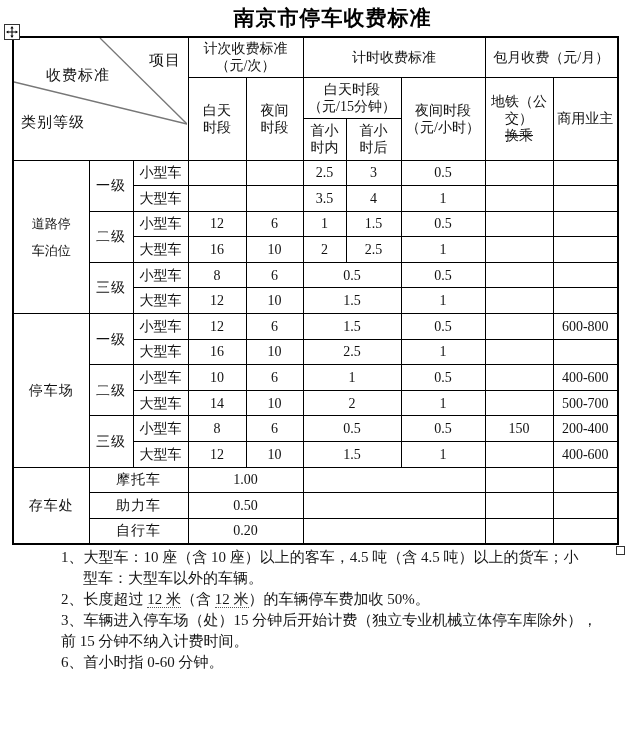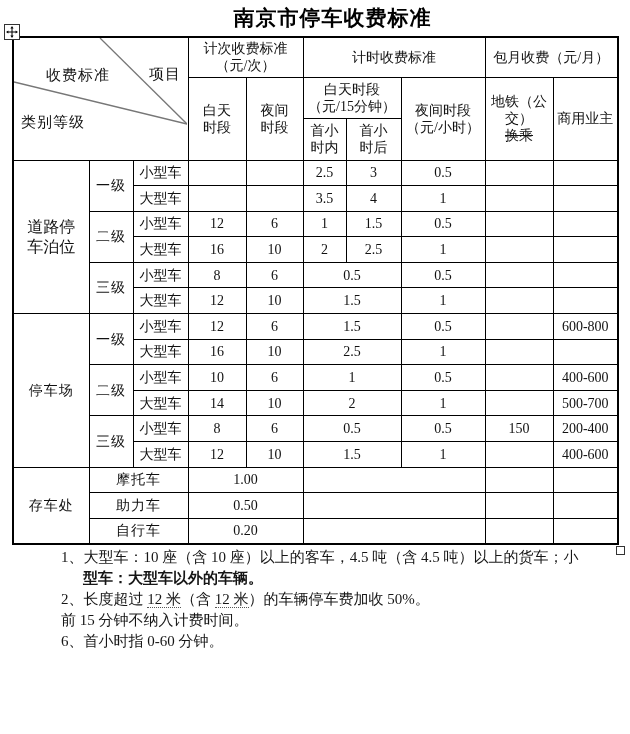--- a/index.html
+++ b/index.html
@@ -30,34 +30,34 @@
   }
   table.fee td { border:1px solid #000; text-align:center; vertical-align:middle;
     font-size:14px; padding:0; line-height:17px; overflow:hidden; }
   thead tr.hr1 { height:40px; }
   thead tr.hr2 { height:41px; }
   thead tr.hr3 { height:42px; }
   tbody tr { height:25.6px; }
   td.corner { position:relative; padding:0; }
   td.corner .diag { position:absolute; left:0; top:0; }
   td.corner .lbl { position:absolute; font-size:15px; letter-spacing:1px; white-space:nowrap; }
-  .lbl-item   { left:135px; top:28px; }
+  .lbl-item   { left:135px; top:14px; }
   .lbl-std    { left:32px;  top:29px; }
   .lbl-class  { left:7px;   top:76px; }
   .two-line span { display:block; }
   td.top-pad { vertical-align:top; padding-top:5px; }
-  .wrap3 { display:inline-block; width:49px; line-height:20px; font-size:16px; }
+  .wrap3 { display:inline-block; width:49px; line-height:27px; font-size:13px; }
   .sec { font-size:15px; letter-spacing:1px; }
   .strike { text-decoration:line-through; }
   .notes {
     position:absolute; left:61px; top:547px; width:540px;
     font-size:15px; line-height:21px; color:#161616; white-space:nowrap;
   }
   .notes .nl { height:21px; }
-  .notes .indent { padding-left:22px;font-weight:bold; }
+  .notes .indent { padding-left:22px; }
   .u { border-bottom:1px dotted #555; }
 </style>
 </head>
 <body>
 
 <div class="doc-title">南京市停车收费标准</div>
 
 <div class="move-handle">
   <svg width="12" height="12" viewBox="0 0 12 12">
     <g stroke="#000" stroke-width="1">
@@ -286,15 +286,16 @@
     </tr>
   </tbody>
 </table>
 
 <div class="resize-handle"></div>
 
 <div class="notes">
   <div class="nl">1、大型车：10 座（含 10 座）以上的客车，4.5 吨（含 4.5 吨）以上的货车；小</div>
   <div class="nl indent">型车：大型车以外的车辆。</div>
   <div class="nl"><span>2、长度超过 </span><span class="u">12 米</span><span>（含 </span><span class="u">12 米</span><span>）的车辆停车费加收 50%。</span></div>
+  <div class="nl">3、车辆进入停车场（处）15 分钟后开始计费（独立专业机械立体停车库除外），</div>
   <div class="nl">前 15 分钟不纳入计费时间。</div>
   <div class="nl">6、首小时指 0-60 分钟。</div>
 </div>
 
 </body></html>

